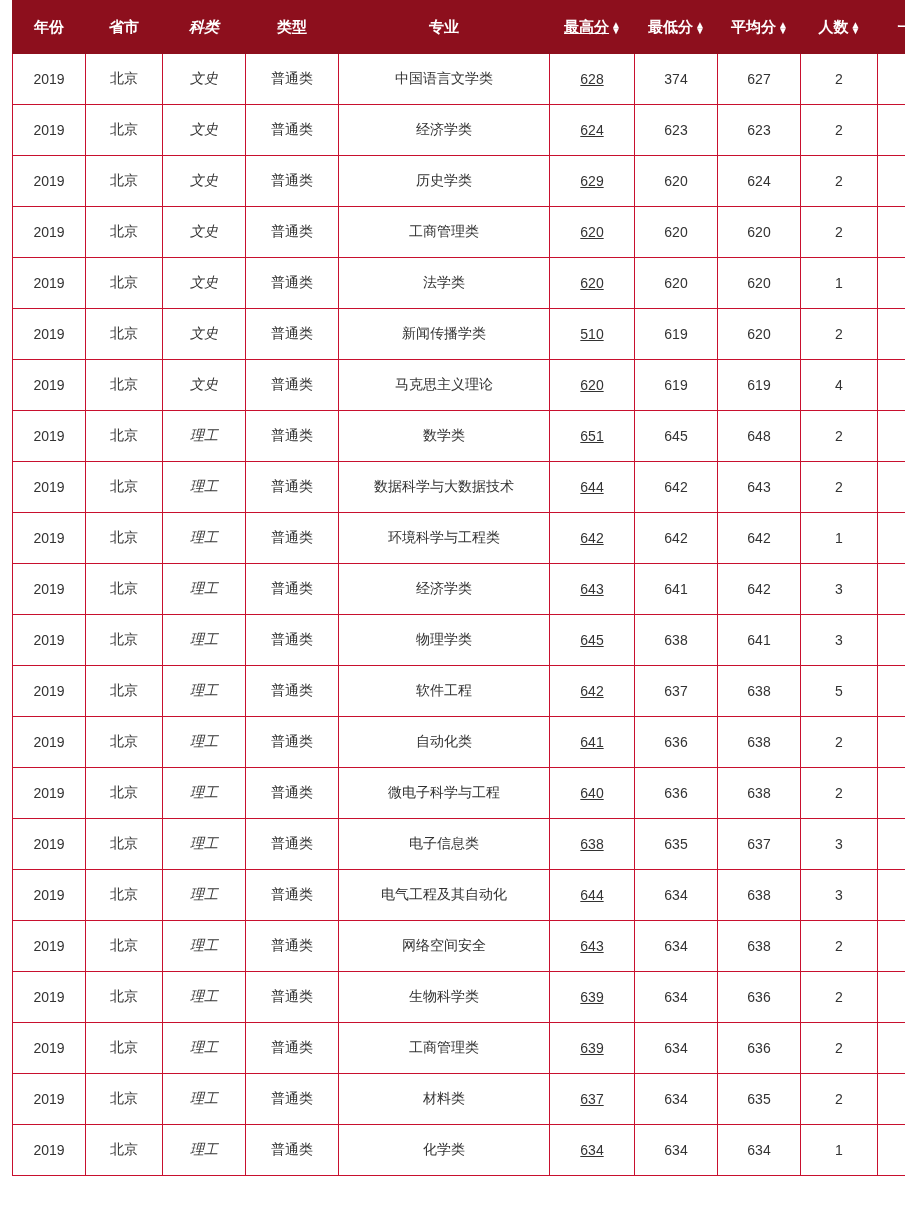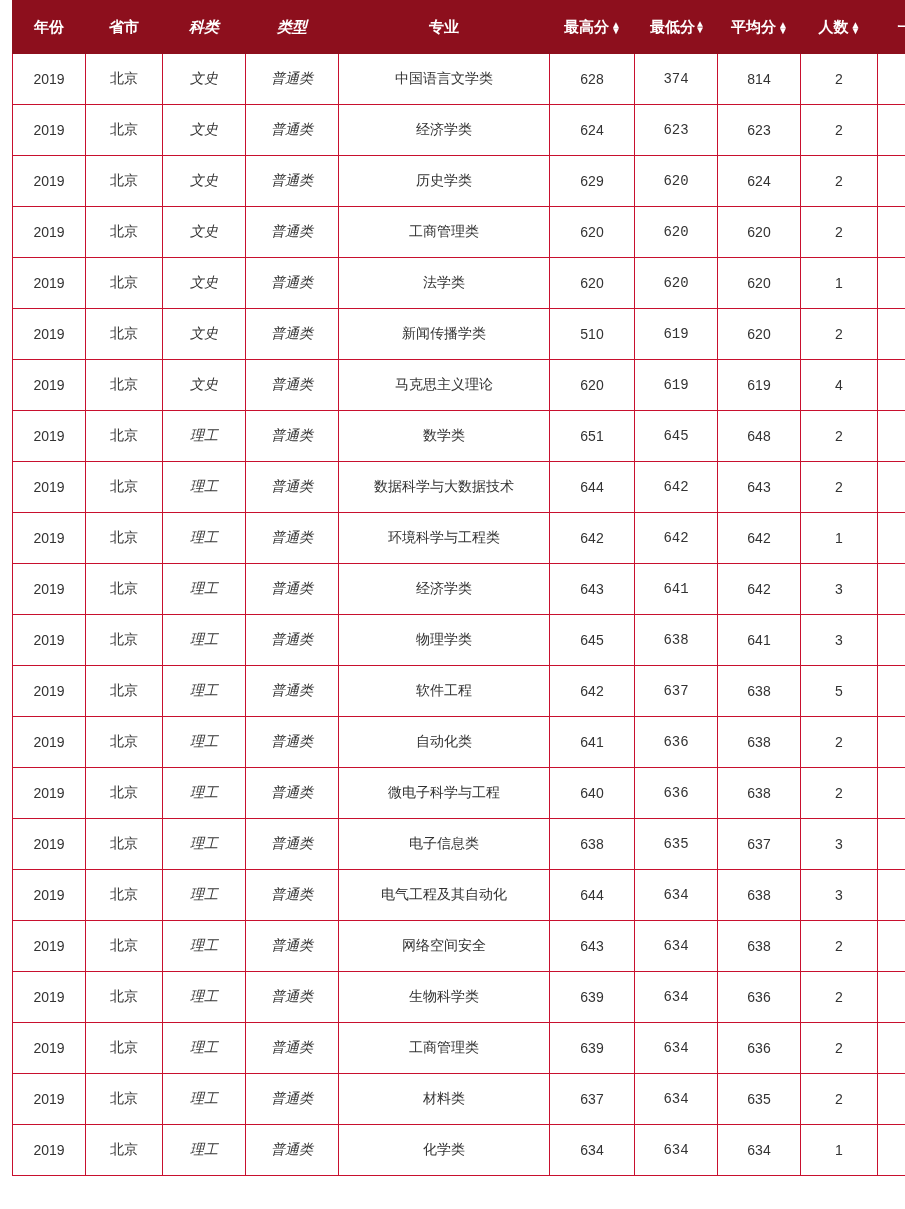--- a/index.html
+++ b/index.html
@@ -55,24 +55,24 @@
     height: 6px;
     line-height: 6px;
     font-size: 10px;
   }
   table.score-table tbody td {
     height: 50px;
   }
   .col-year   { width: 68px; }
   .col-prov   { width: 72px; }
   .col-kelei  { width: 78px; font-style: italic; }
-  .col-type   { width: 88px; font-style: italic; }
+  .col-type   { width: 88px; }
   .col-major  { width: 206px; }
-  .col-max    { width: 80px; }
-  .col-min    { width: 78px; font-family: Liberation Mono, monospace; }
+  .col-max    { width: 80px; text-decoration: underline; }
+  .col-min    { width: 78px; }
   .col-avg    { width: 78px; margin-top: 14px; }
   .col-count  { width: 72px; }
   .col-line   { width: 80px; }
   td.major-cell { font-size: 14px; margin-top: 48px; }
 </style>
 </head>
 <body>
 
 <div class="table-wrap">
   <table class="score-table">
@@ -92,21 +92,21 @@
     </thead>
     <tbody>
         <tr>
           <td class="col-year">2019</td>
           <td class="col-prov">北京</td>
           <td class="col-kelei">文史</td>
           <td class="col-type">普通类</td>
           <td class="col-major major-cell">中国语言文学类</td>
           <td class="col-max">628</td>
           <td class="col-min">374</td>
-          <td class="col-avg">814</td>
+          <td class="col-avg">627</td>
           <td class="col-count">2</td>
           <td class="col-line">559</td>
         </tr>
         <tr>
           <td class="col-year">2019</td>
           <td class="col-prov">北京</td>
           <td class="col-kelei">文史</td>
           <td class="col-type">普通类</td>
           <td class="col-major major-cell">经济学类</td>
           <td class="col-max">624</td>

